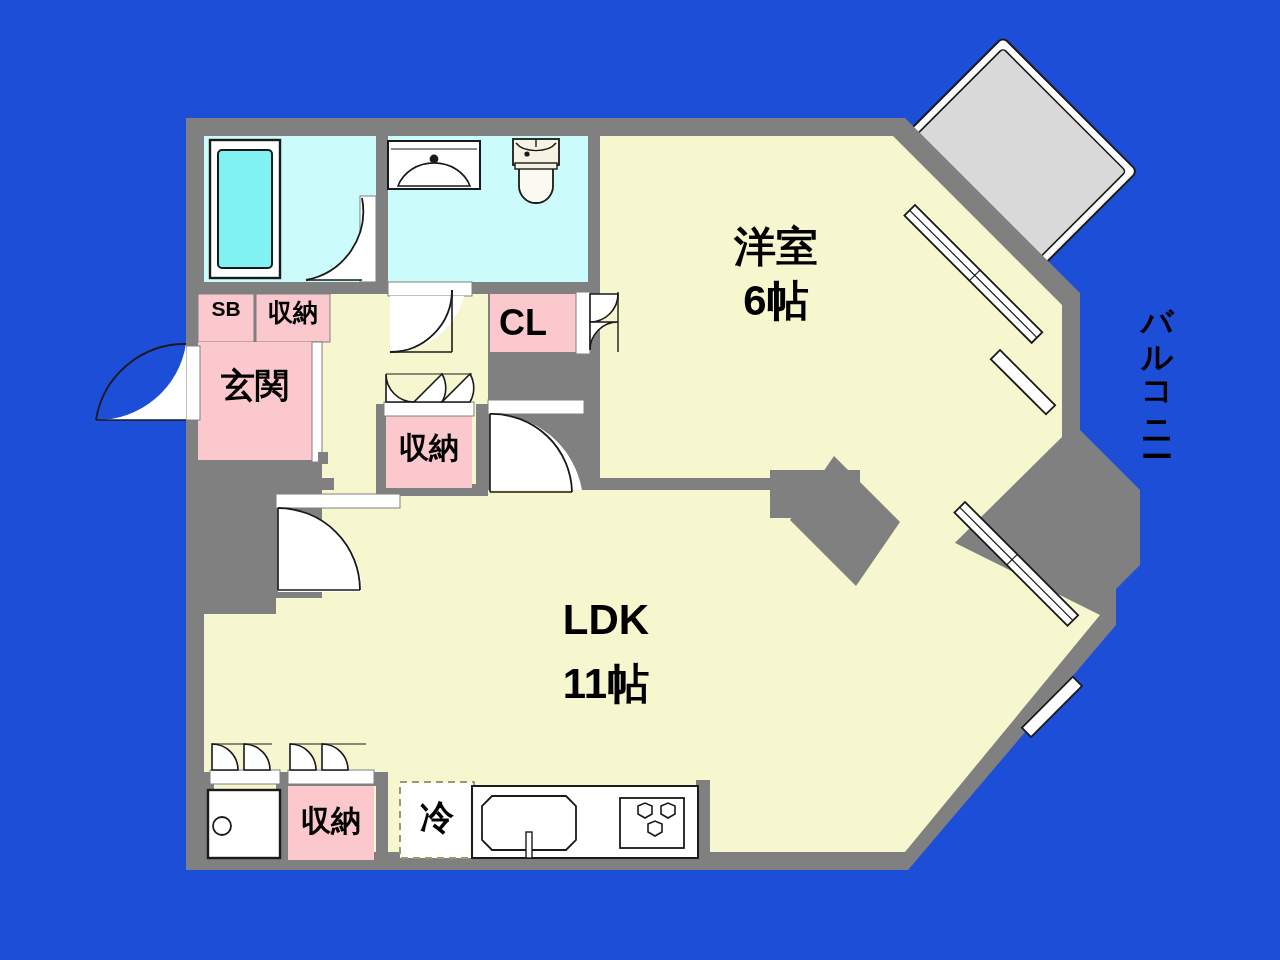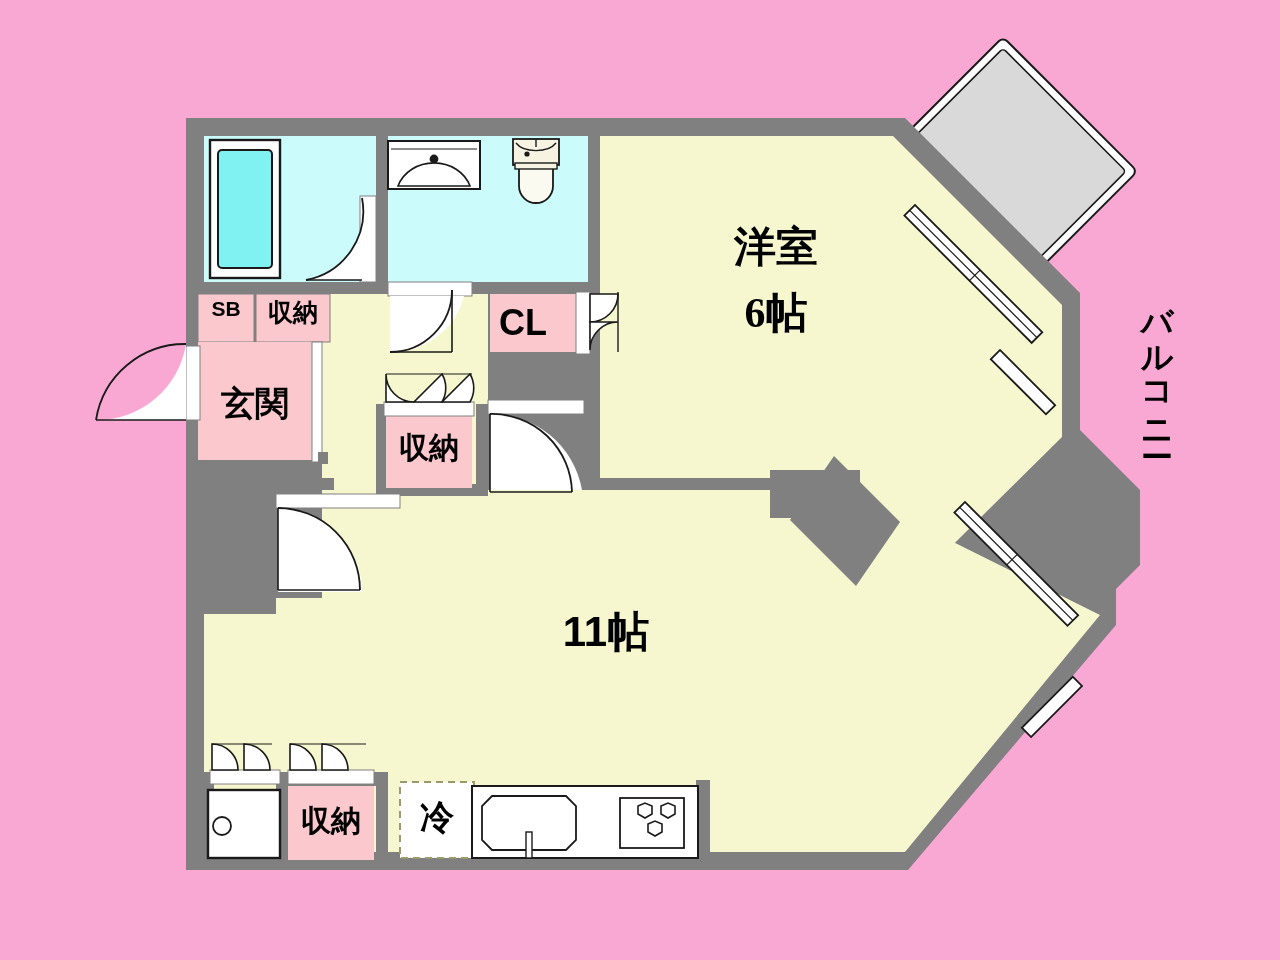--- a/index.html
+++ b/index.html
@@ -1,18 +1,18 @@
 <!DOCTYPE html>
 <html><head>
 <meta charset="utf-8">
 <style>
   html,body{margin:0;padding:0;background:#ffffff;}
   body{width:1280px;height:960px;overflow:hidden;
        font-family:"Liberation Sans","DejaVu Sans",sans-serif;}
-  #stage{position:relative;width:1280px;height:960px;background:#f9a8d4;}
+  #stage{position:relative;width:1280px;height:960px;background:#1d4ed8;}
   svg.plan{position:absolute;left:0;top:0;width:1280px;height:960px;}
   .lbl{position:absolute;font-weight:bold;color:#000;white-space:nowrap;
        line-height:1.05;text-align:center;pointer-events:none;}
   .vert{writing-mode:vertical-rl;text-orientation:upright;}
 </style>
 </head>
 <body>
 
 <div id="stage">
 
@@ -246,32 +246,33 @@
   <g>
     <g transform="translate(1082,686) rotate(135)">
       <rect x="0" y="0" width="72" height="13" fill="#ffffff" stroke="#1a1a1a" stroke-width="1.8"></rect>
     </g>
   </g>
 
 </svg>
 
 <div class="lbl" style="left:700px;top:225px;width:152px;font-size:42px;">
   <div>洋室</div>
-  <div style="margin-top:22px;font-family:Liberation Serif, serif;">6帖</div>
+  <div style="margin-top:10px;">6帖</div>
 </div>
 
 <div class="lbl" style="left:530px;top:598px;width:152px;font-size:42px;">
-  <div style="margin-top:12px;">11帖</div>
+  <div>LDK</div>
+  <div style="margin-top:20px;">11帖</div>
 </div>
 
 <div class="lbl" style="left:198px;top:298px;width:56px;font-size:21px;">SB</div>
 
 <div class="lbl" style="left:256px;top:299px;width:74px;font-size:25px;">収納</div>
 
-<div class="lbl" style="left:198px;top:368px;width:114px;font-size:34px;margin-top:18px;">玄関</div>
+<div class="lbl" style="left:198px;top:368px;width:114px;font-size:34px;">玄関</div>
 
 <div class="lbl" style="left:490px;top:304px;width:66px;font-size:36px;">CL</div>
 
 <div class="lbl" style="left:386px;top:432px;width:86px;font-size:30px;">収納</div>
 
 <div class="lbl" style="left:288px;top:805px;width:86px;font-size:30px;">収納</div>
 
 <div class="lbl" style="left:400px;top:800px;width:74px;font-size:34px;">冷</div>
 
 <div class="lbl vert" style="left:1140px;top:286px;font-size:32px;letter-spacing:2px;">バルコニー</div>

